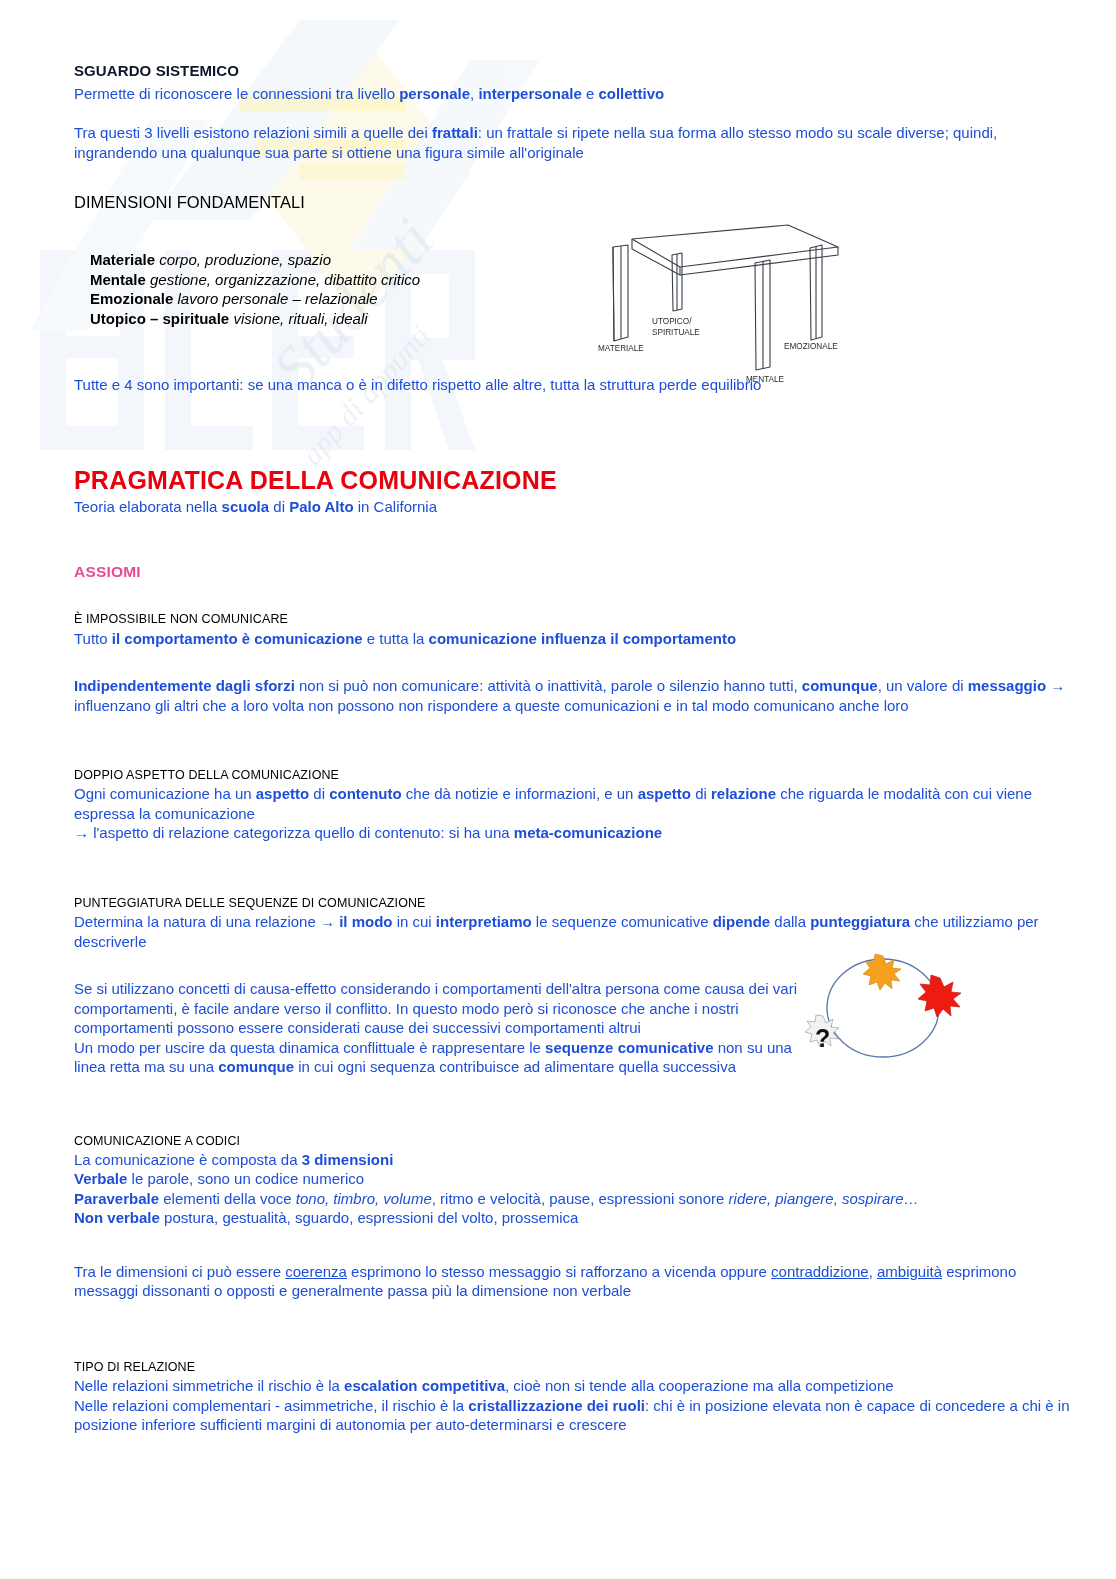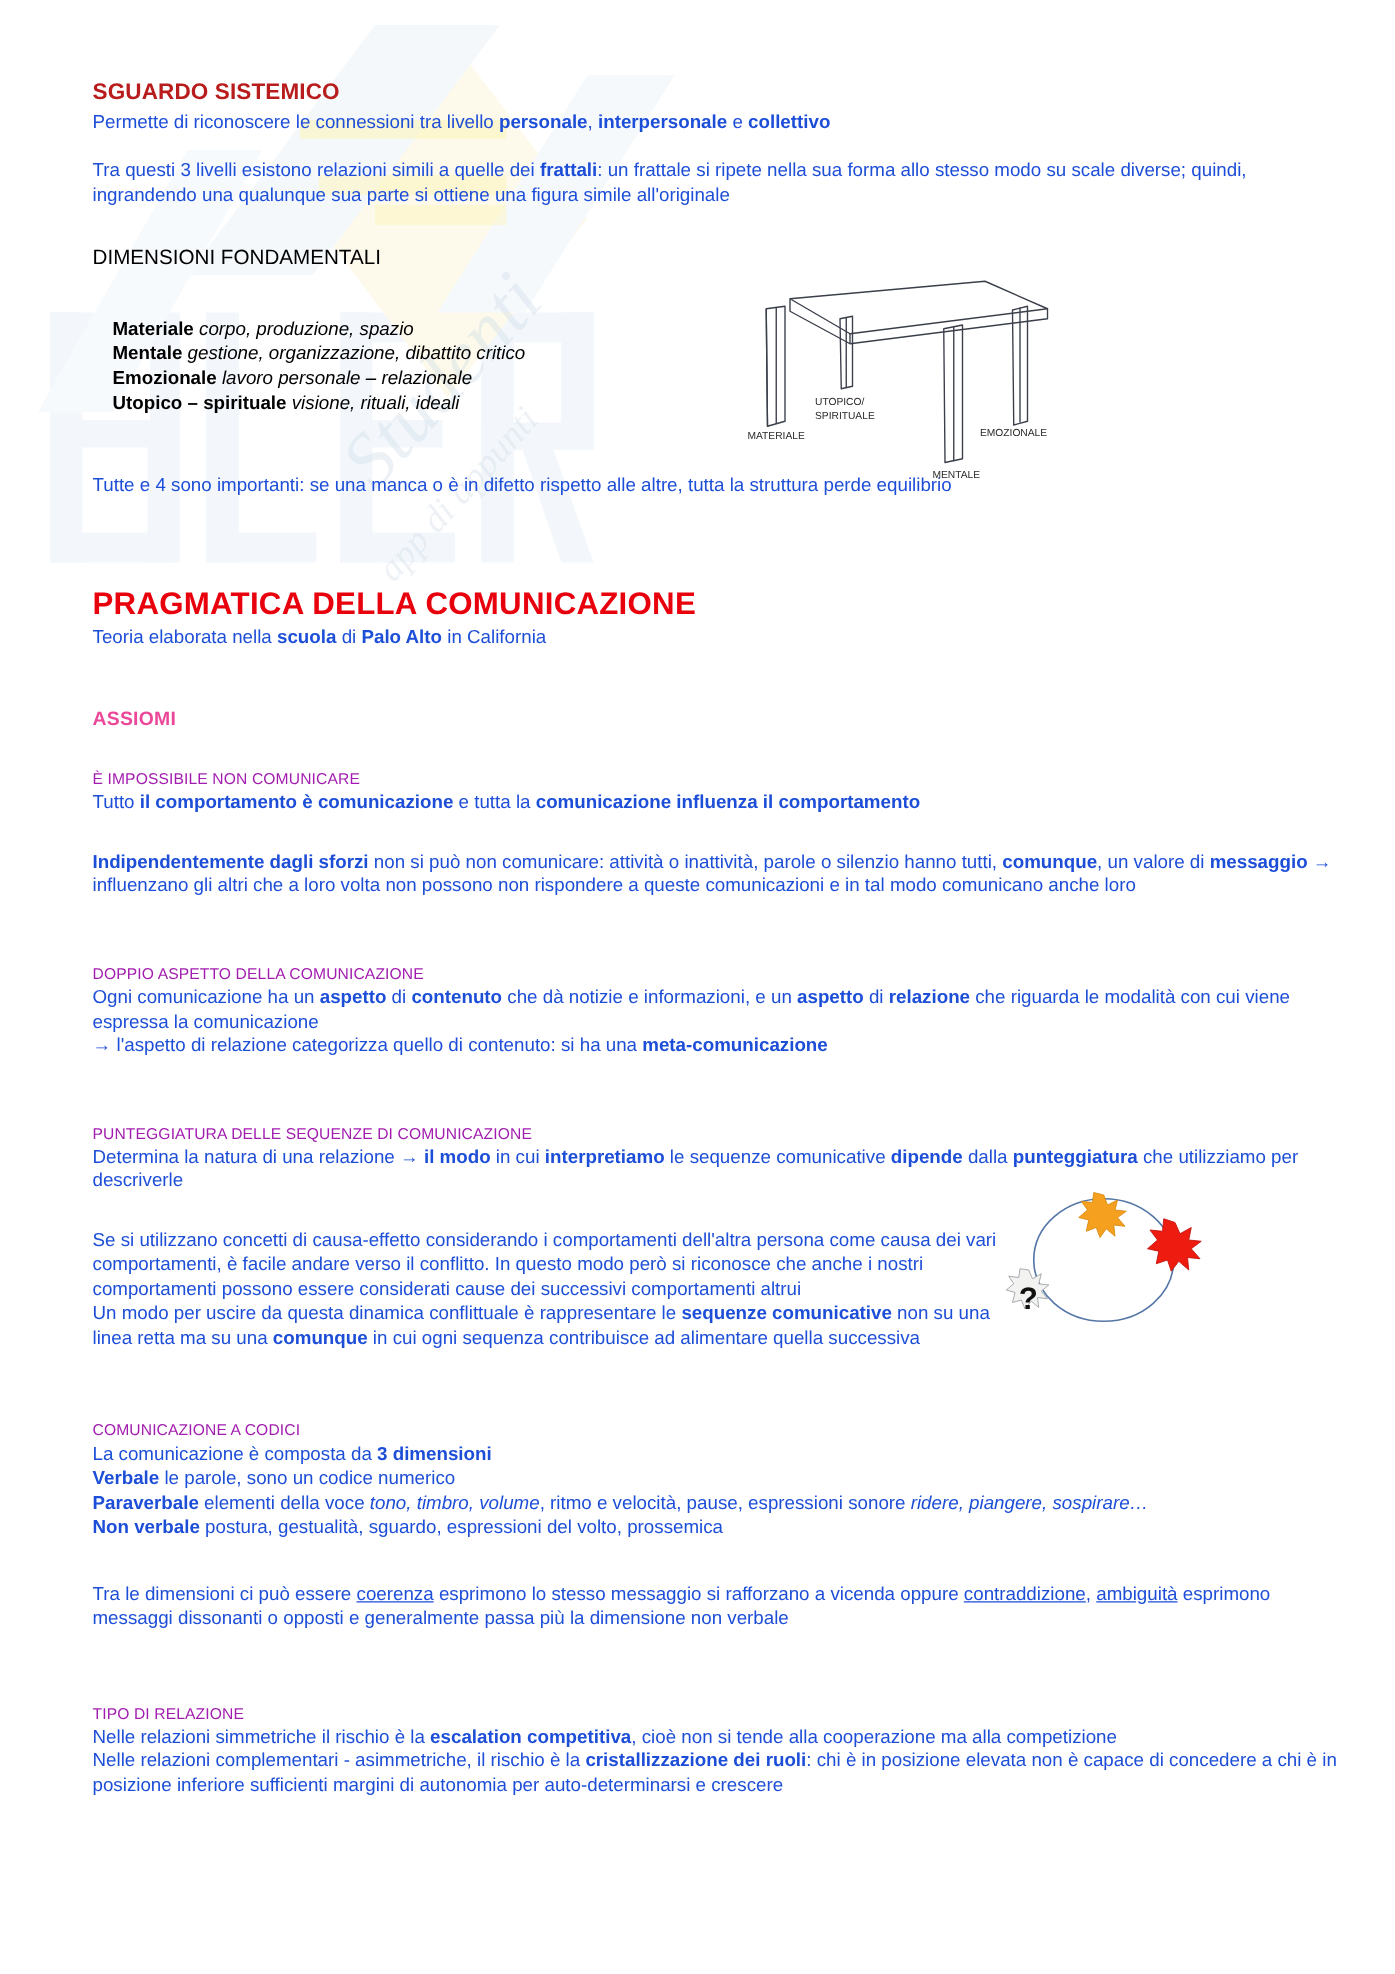--- a/index.html
+++ b/index.html
@@ -27,23 +27,23 @@
 
   
   #page {
     position: relative;
     z-index: 2;
     padding: 62px 55px 0 74px;
     box-sizing: border-box;
   }
 
   .h1-red {
-    color: #b91c1c;
+    color: #0f172a;
     font-weight: bold;
-    font-size: 18px;
+    font-size: 15px;
     letter-spacing: 0.1px;
     margin: 0 0 3px 0;
     line-height: 1.25;
   }
   .h1-red-big {
     color: #e8000d;
     font-weight: bold;
     font-size: 25px;
     letter-spacing: 0.2px;
     margin: 0 0 2px 0;
@@ -58,21 +58,21 @@
   }
   .h2-green {
     color: #ec4899;
     font-size: 15.5px;
     font-weight: bold;
     margin: 0;
     line-height: 1.25;
     letter-spacing: 0.2px;
   }
   .h3-blue {
-    color: #a21caf;
+    color: #000000;
     font-size: 12.5px;
     margin: 0 0 1px 0;
     line-height: 1.3;
     font-weight: normal;
     letter-spacing: 0.1px;
   }
   p.body {
     font-size: 15px;
     line-height: 1.30;
     margin: 0;

